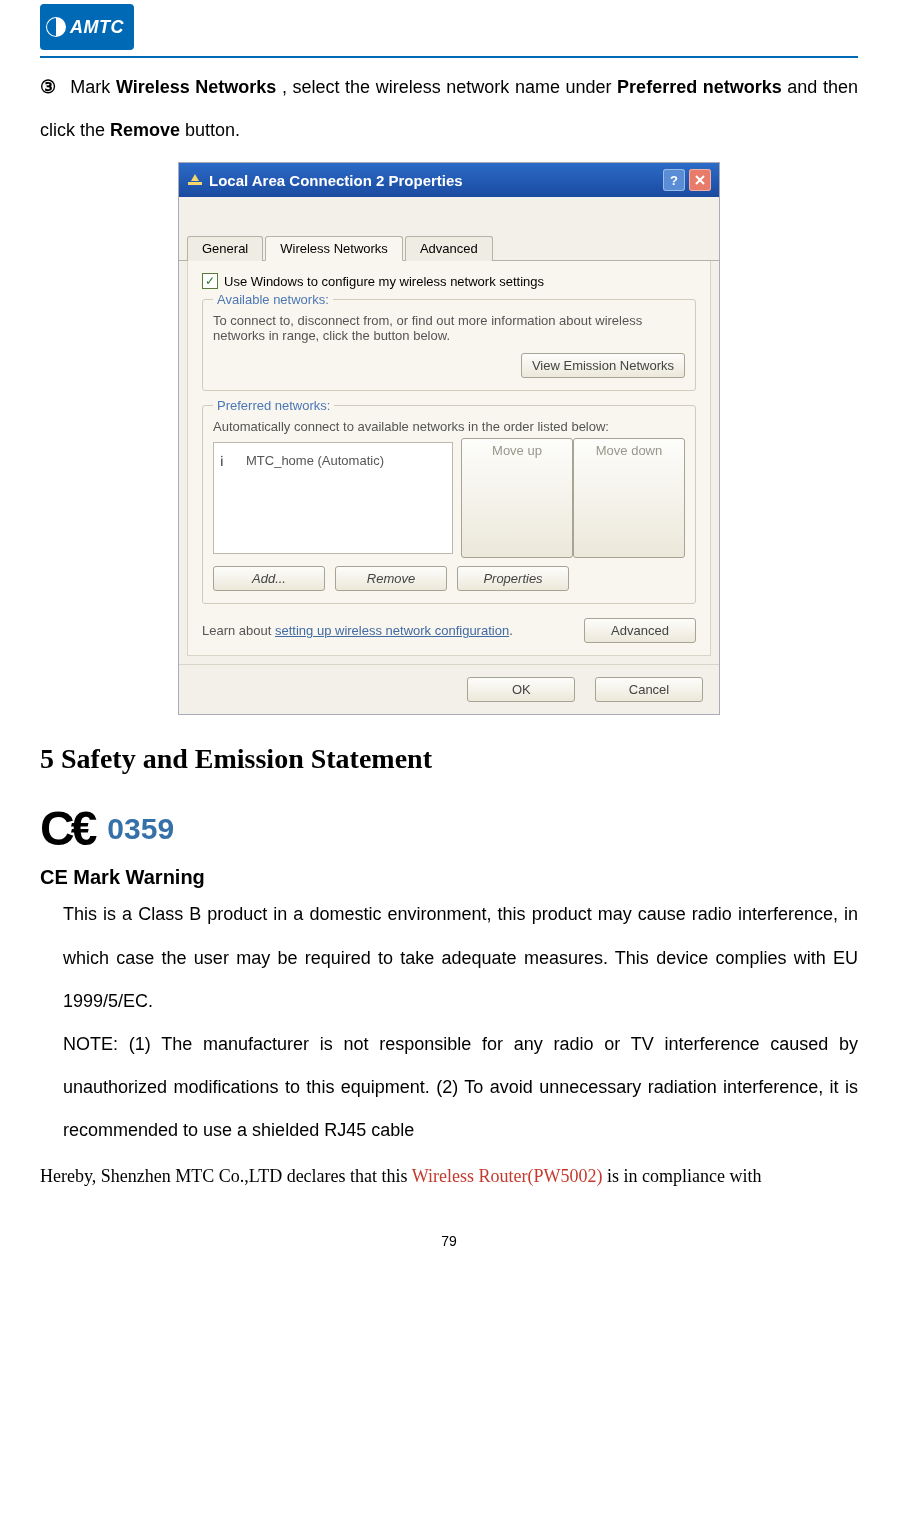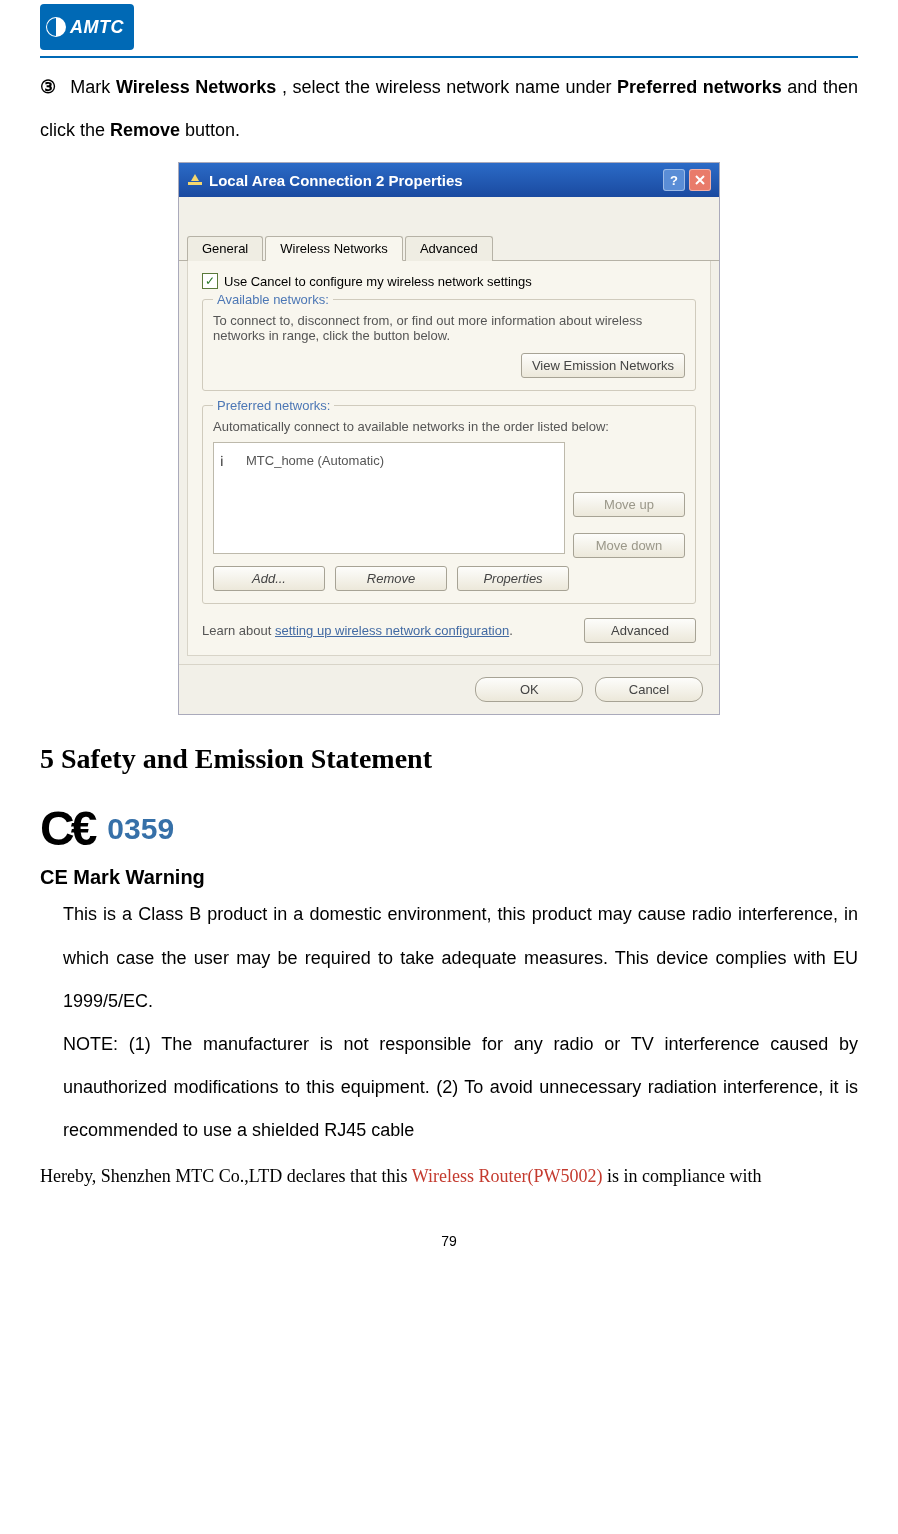--- a/index.html
+++ b/index.html
@@ -166,39 +166,39 @@
   .networks-list-inner {
     flex: 1;
     padding: 6px;
   }
   .network-item {
     display: flex; gap: 10px; align-items: center;
     padding: 2px 0;
   }
   .net-icon { width: 16px; font-size: 14px; color:#333; }
   .side-btns {
-    display: flex; flex-direction: column; gap: 16px; justify-content: flex-end;
+    display: flex; flex-direction: row; gap: 0; justify-content: flex-end;
     padding: 4px 0 4px 8px;
   }
   .row-btns {
     display: flex; gap: 10px; margin-top: 4px; font-style: italic;
   }
   .learn-row {
     display: flex; justify-content: space-between; align-items: center;
     margin-top: 12px;
     color: #555;
   }
   .link { color: #426aa3; text-decoration: underline; }
   .dlg-footer {
     padding: 12px 16px;
     text-align: right;
     background: #f2f0e8;
     border-top: 1px solid #d8d4c8;
   }
-  .dlg-footer .winbtn { min-width: 86px; margin-left: 8px; border-radius: 11px; }
+  .dlg-footer .winbtn { min-width: 86px; margin-left: 16px; }
   .heading5 {
     font-family: Georgia, 'Times New Roman', serif;
     font-size: 28px;
     font-weight: bold;
     margin: 28px 0 26px 0;
   }
   .ce-row {
     display: flex; align-items: center; gap: 14px;
     margin-bottom: 10px;
   }
@@ -290,21 +290,21 @@
 
       <div class="tabs">
         <div class="tab">General</div>
         <div class="tab active">Wireless Networks</div>
         <div class="tab">Advanced</div>
       </div>
 
       <div class="tabbody">
         <div class="checkbox-row">
           <span class="chk">✓</span>
-          <span>Use Cancel to configure my wireless network settings</span>
+          <span>Use Windows to configure my wireless network settings</span>
         </div>
 
         <div class="fieldset">
           <span class="fs-legend">Available networks:</span>
           <div class="fs-inner">
             <div>To connect to, disconnect from, or find out more information about wireless networks in range, click the button below.</div>
             <div style="text-align:right; margin-top:10px;">
               <span class="winbtn">View Emission Networks</span>
             </div>
           </div>

